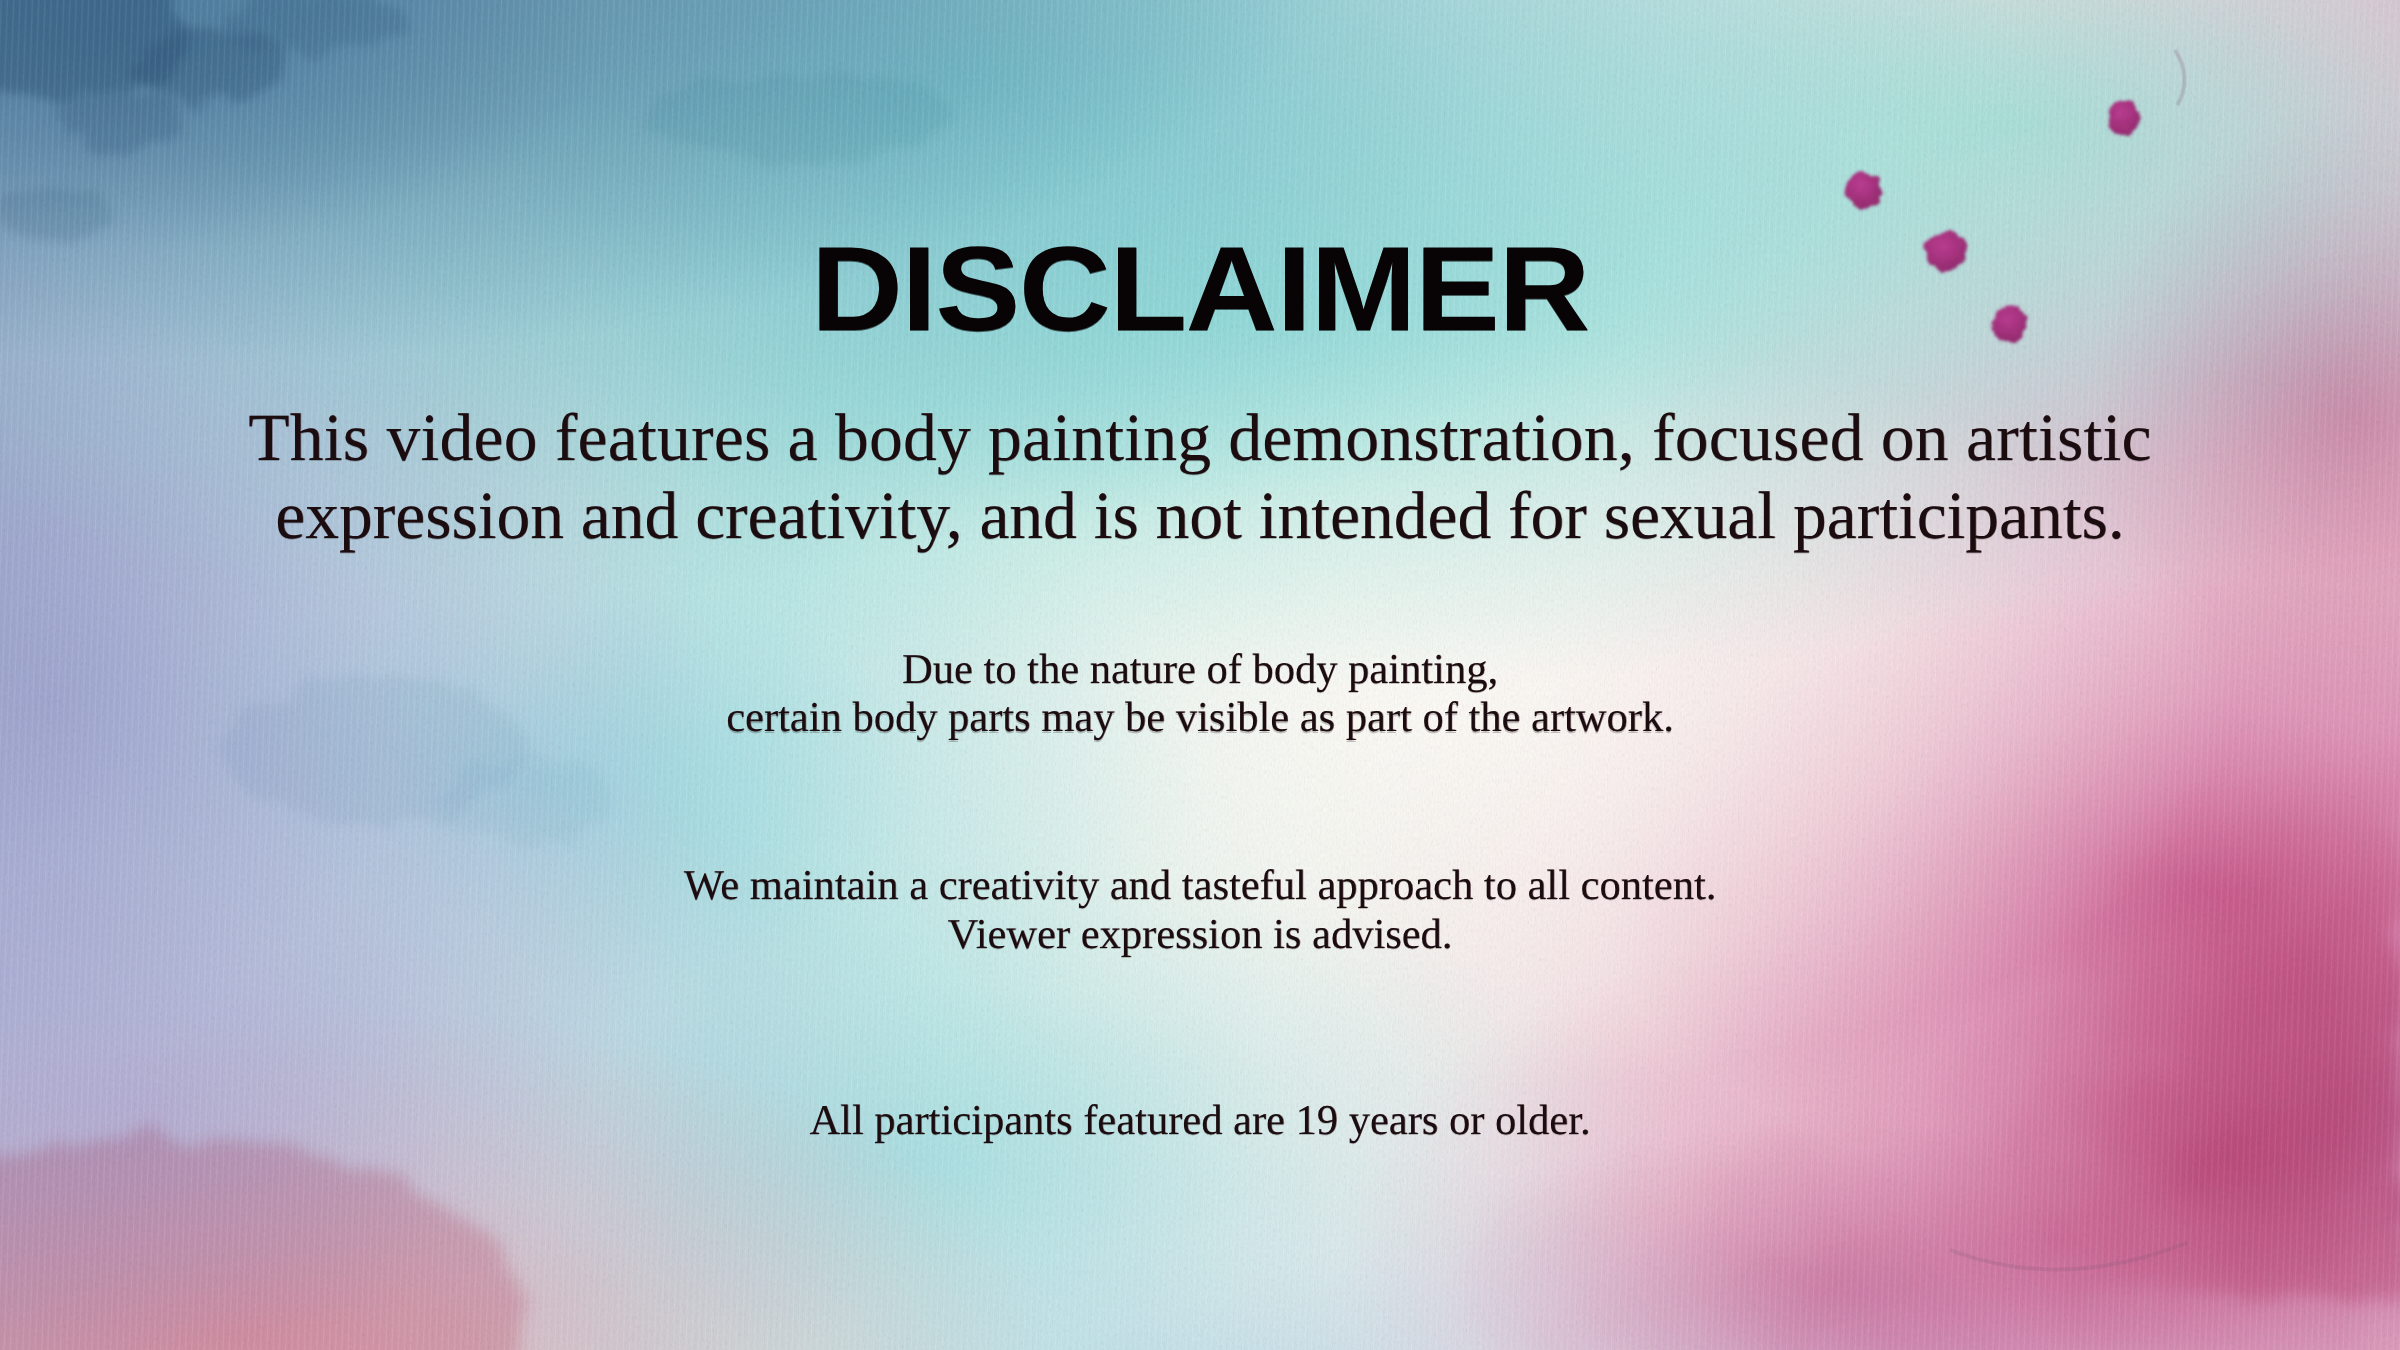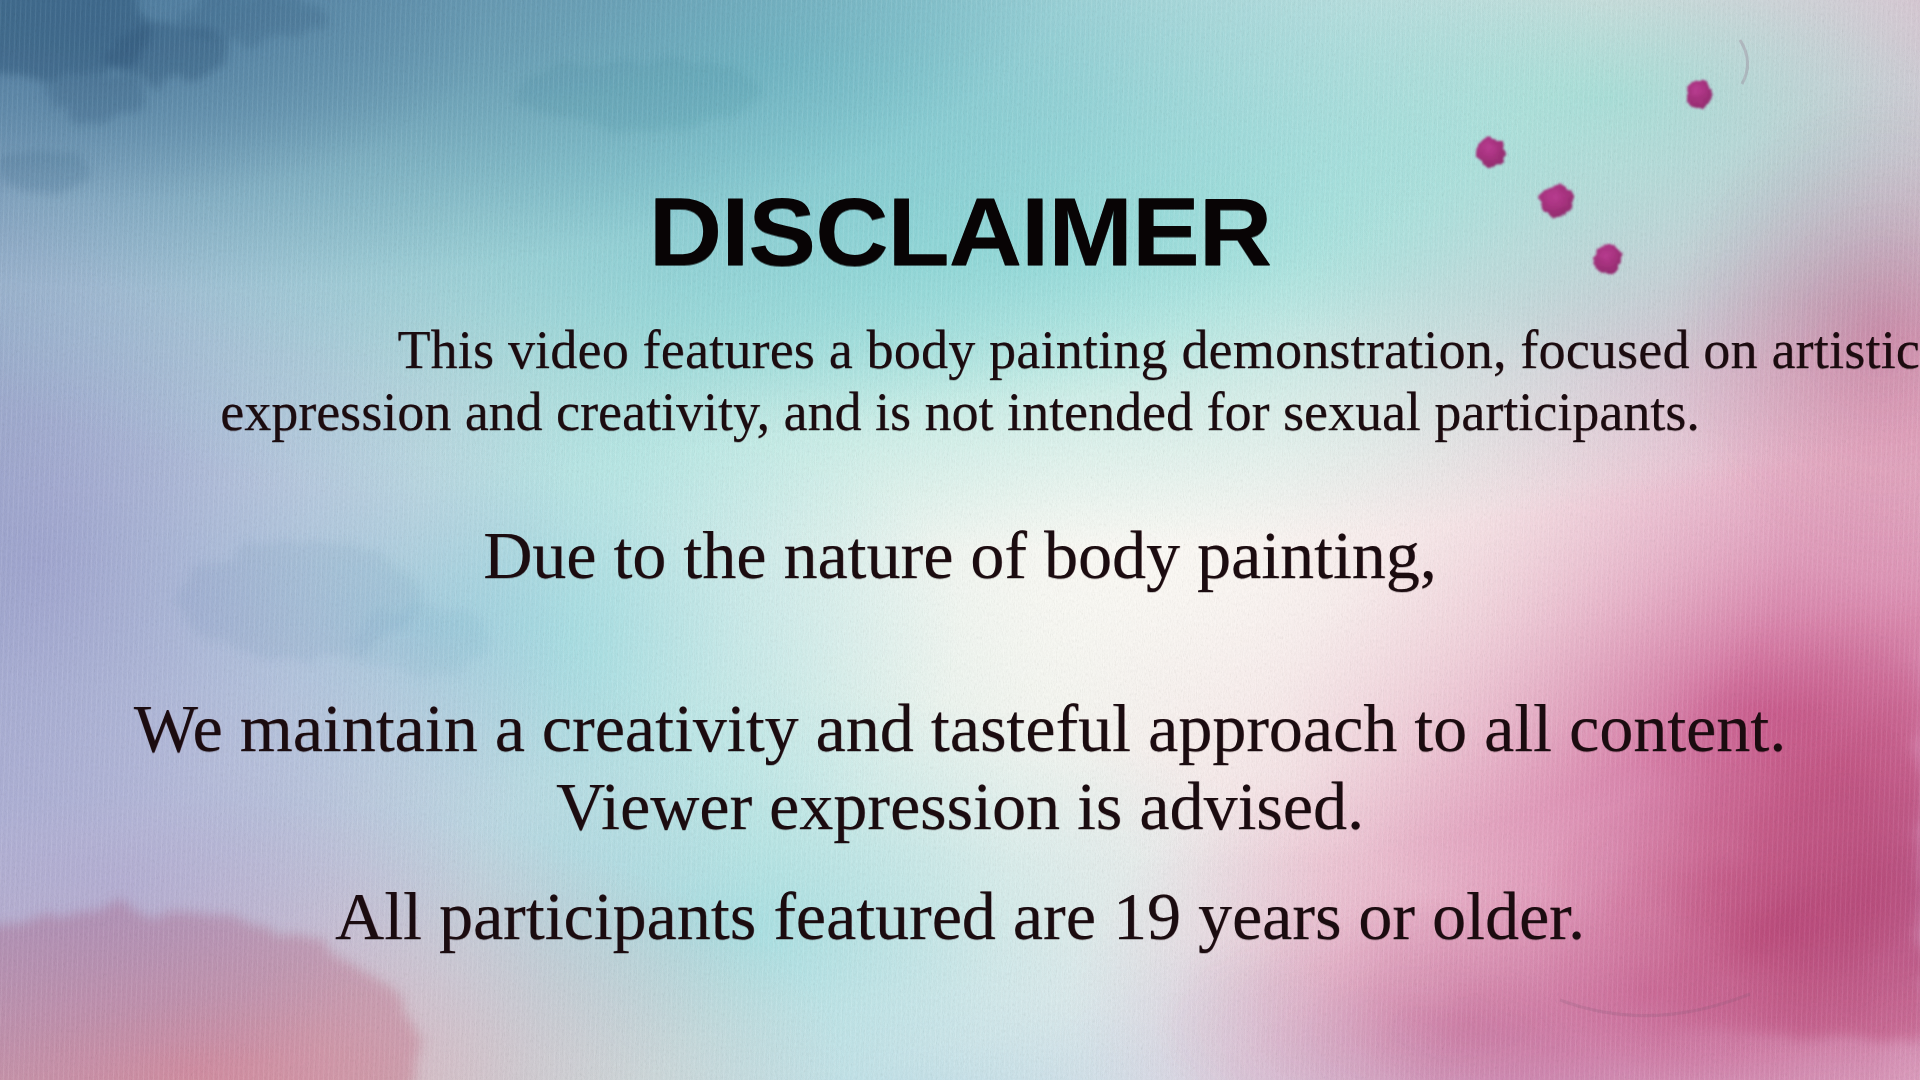--- a/index.html
+++ b/index.html
@@ -140,31 +140,31 @@
     transform: scaleX(1.06);
     text-shadow: 0 1px 0 rgba(0,0,0,0.55);
   }
 
   .para {
     position: absolute;
     left: 0;
     right: 0;
     text-align: center;
     color: #1b0c10;
-    font-size: 68px;
+    font-size: 34px;
     line-height: 1.14;
     font-weight: 400;
     text-shadow:
       0.5px 0 0 rgba(60,10,24,0.45),
       0 1px 0 rgba(0,0,0,0.22);
   }
   .para .line { display: block; white-space: nowrap; }
 
   #para-1 { top: 320px;  font-size: 54px; }
-  #para-1 .line:first-child { letter-spacing: 0.2px; text-align: right; }
+  #para-1 .line:first-child { letter-spacing: 0.2px; }
   #para-2 { top: 517px; }
   #para-3 { top: 690px; }
   #para-4 { top: 878px; }
 </style>
 </head>
 <body>
 
 <div id="stage">
 
   <div class="bg-layer" id="bg-base"></div>
@@ -274,20 +274,21 @@
 
     <h1 id="title">DISCLAIMER</h1>
 
     <div class="para" id="para-1">
       <span class="line">This video features a body painting demonstration, focused on artistic</span>
       <span class="line">expression and creativity, and is not intended for sexual participants.</span>
     </div>
 
     <div class="para" id="para-2">
       <span class="line">Due to the nature of body painting,</span>
+      <span class="line">certain body parts may be visible as part of the artwork.</span>
     </div>
 
     <div class="para" id="para-3">
       <span class="line">We maintain a creativity and tasteful approach to all content.</span>
       <span class="line">Viewer expression is advised.</span>
     </div>
 
     <div class="para" id="para-4">
       <span class="line">All participants featured are 19 years or older.</span>
     </div>

